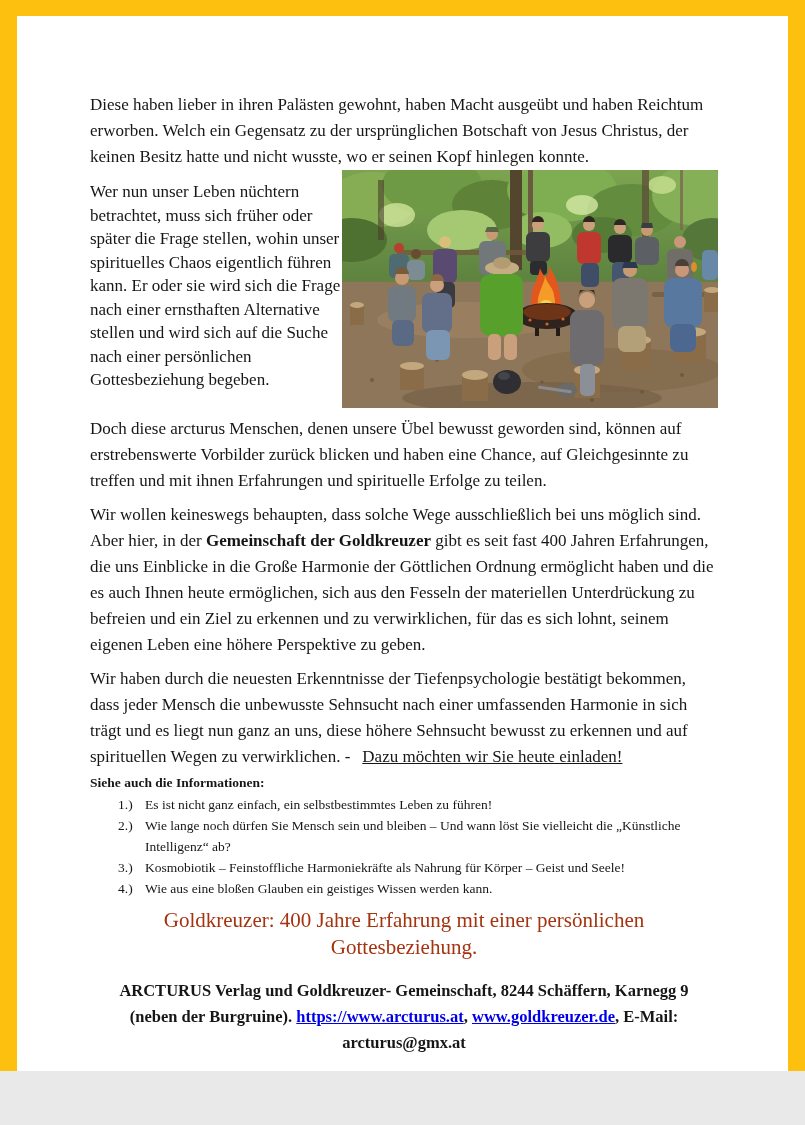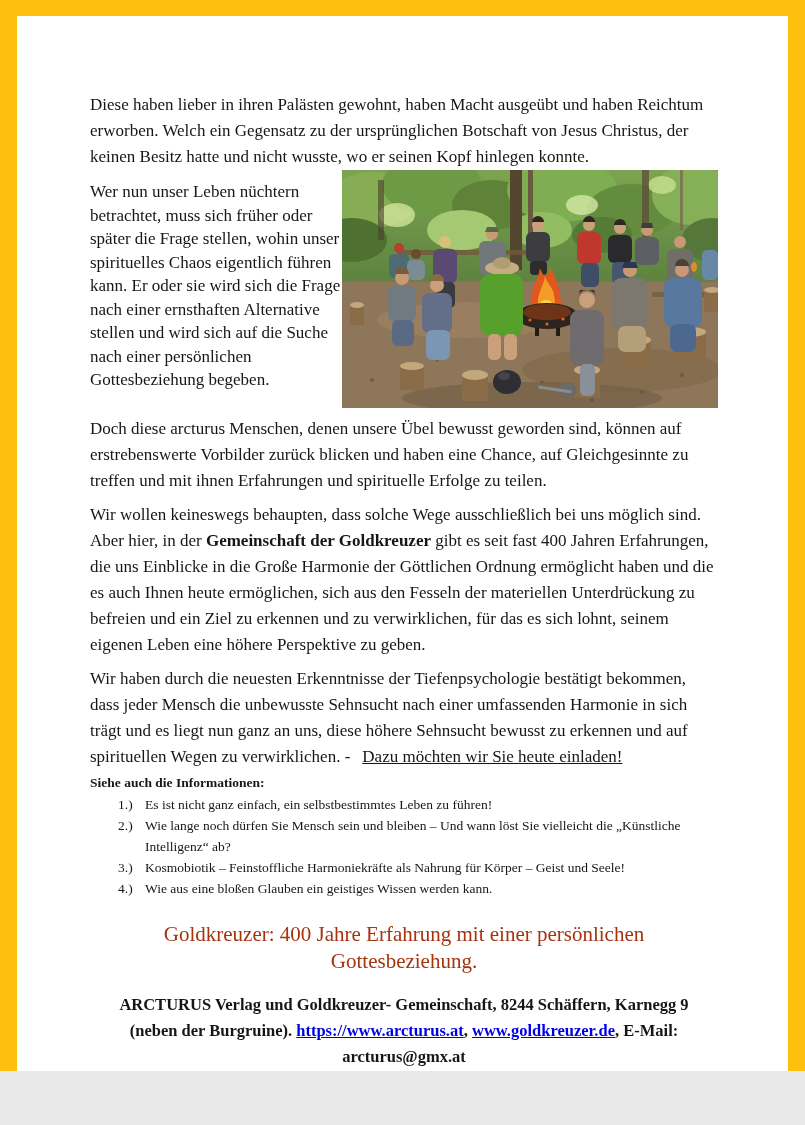--- a/index.html
+++ b/index.html
@@ -29,21 +29,21 @@
   .row .col{width:252px;flex:none;font-size:17px;line-height:23.5px;margin:2px 0 0;}
   .photo{width:376px;height:238px;margin:-8px 0 0 auto;display:block;flex:none;}
   b.inlinebold{font-weight:bold;}
   .invite{text-decoration:underline;margin-left:12px;}
   .signature{margin:0 0 4px;font-size:17px;line-height:26px;text-align:right;padding-right:28px;}
   .info{margin-top:2px;font-size:13.5px;line-height:21px;}
   .info-heading{font-weight:bold;margin:0 0 1px;}
   .info-item{position:relative;padding-left:55px;line-height:21px;}
   .info-num{position:absolute;left:28px;top:0;}
   .headline{
-    margin:22px 0 0;text-align:center;
+    margin:8px 0 0;text-align:center;
     color:var(--headline-red,#a5330f);
     font-size:21px;font-weight:normal;line-height:27px;
   }
   .contact{
     margin:17px 18px 0 18px;text-align:center;font-weight:bold;
     font-size:16.5px;line-height:26px;
   }
   .contact a{color:var(--link-blue,#0000e8);text-decoration:underline;cursor:pointer;}
 </style>
 </head>

